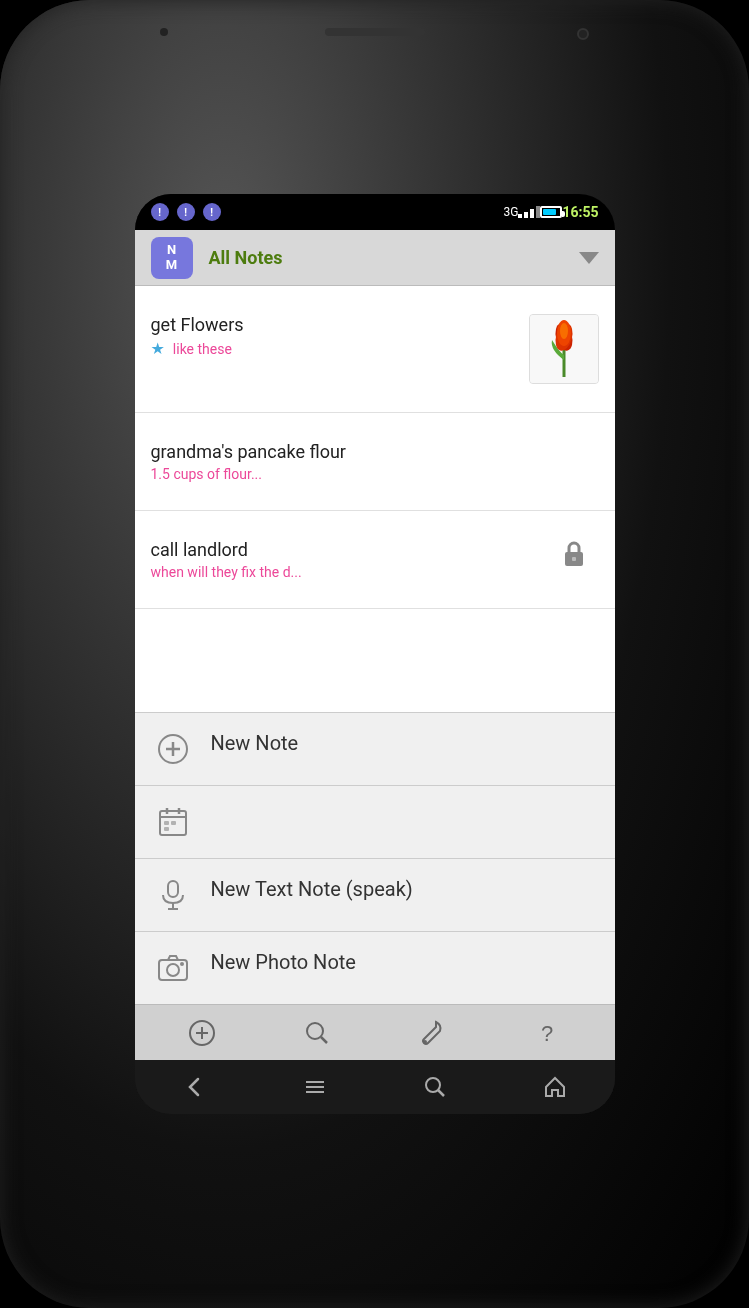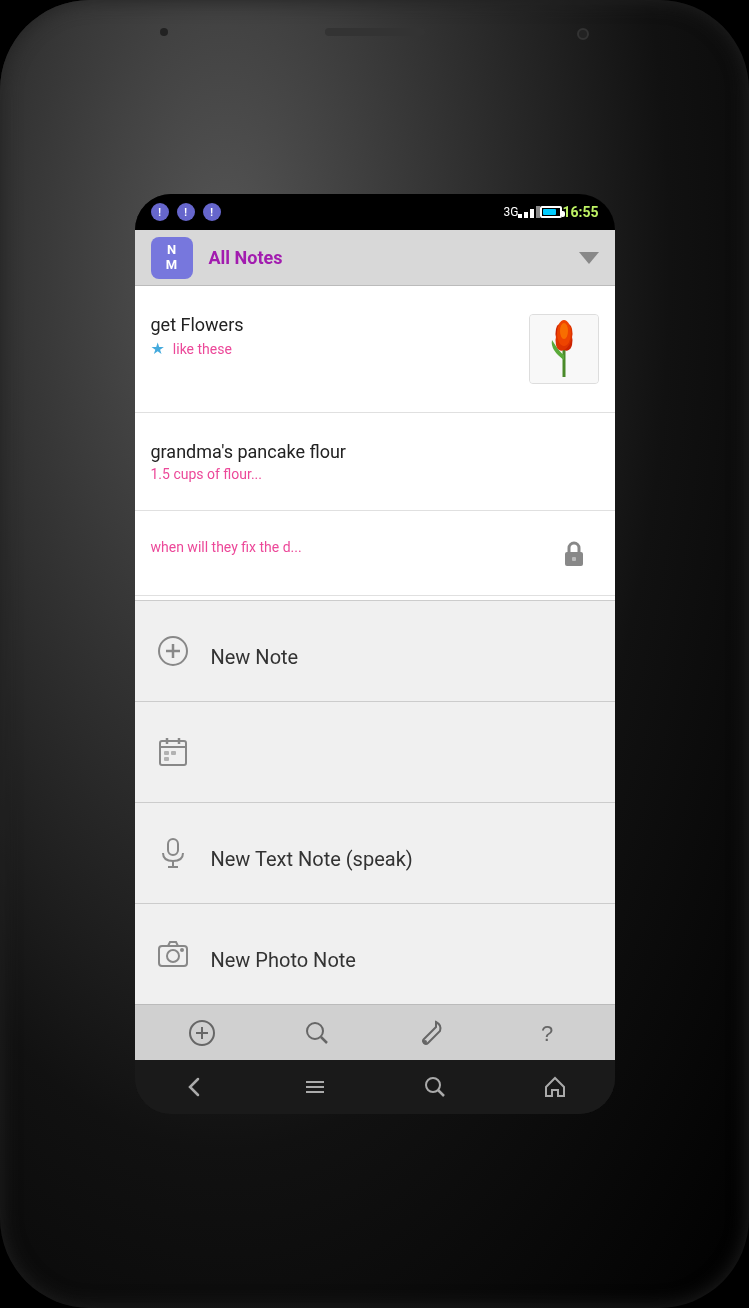--- a/index.html
+++ b/index.html
@@ -160,21 +160,21 @@
       color: white;
       font-size: 13px;
       font-weight: bold;
       line-height: 1.1;
       text-align: center;
     }
 
     .header-title {
       font-size: 18px;
       font-weight: bold;
-      color: #a21caf;
+      color: #4d7c0f;
       flex: 1;
     }
 
     .header-arrow {
       width: 0;
       height: 0;
       border-left: 10px solid transparent;
       border-right: 10px solid transparent;
       border-top: 12px solid #888;
     }
@@ -237,22 +237,22 @@
 
     
     .overlay-menu {
       background: rgba(220, 220, 220, 0.97);
       border-top: 1px solid #ccc;
       flex-shrink: 0;
     }
 
     .menu-item {
       display: flex;
-      align-items: flex-end;
-      padding: 32px 20px;
+      align-items: flex-start;
+      padding: 18px 20px;
       border-bottom: 1px solid #ccc;
       background: #f0f0f0;
       cursor: pointer;
     }
 
     .menu-item:last-child {
       border-bottom: none;
     }
 
     .menu-icon {
@@ -431,20 +431,21 @@
           <div class="note-content">
             <div class="note-title">grandma's pancake flour</div>
             <div class="note-meta">
               <span class="note-preview">1.5 cups of flour...</span>
             </div>
           </div>
         </div>
 
         <div class="note-item" style="position:relative;">
           <div class="note-content">
+            <div class="note-title">call landlord</div>
             <div class="note-meta">
               <span class="note-preview">when will they fix the d...</span>
             </div>
           </div>
 
           <div class="lock-area">
             <svg width="24" height="28" viewBox="0 0 24 28">
               <rect x="3" y="13" width="18" height="14" rx="2" fill="#888"></rect>
               <path d="M7 13 V9 a5 5 0 0 1 10 0 V13" fill="none" stroke="#888" stroke-width="3"></path>
               <rect x="10" y="18" width="4" height="4" rx="1" fill="#bbb"></rect>

